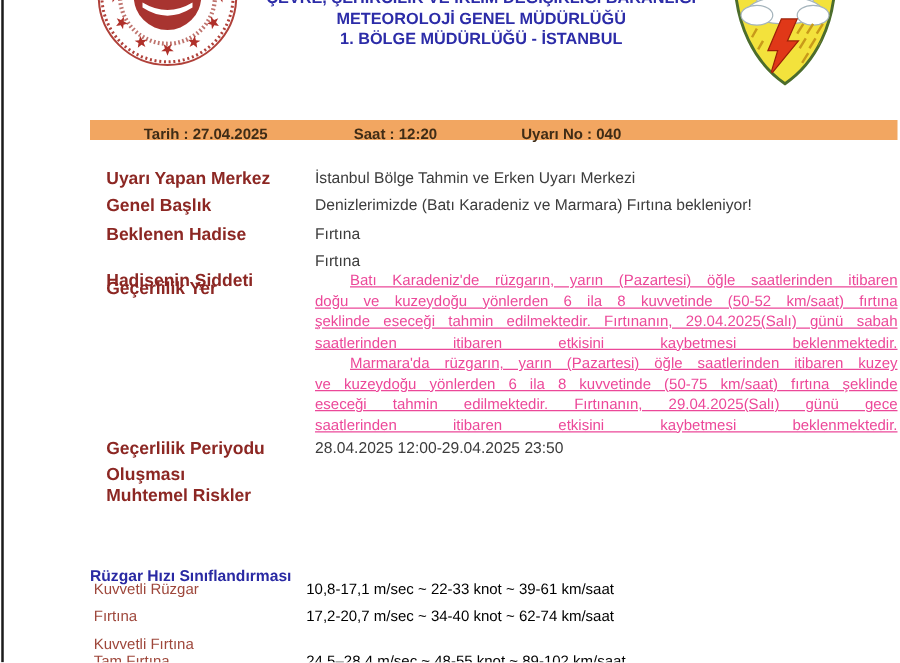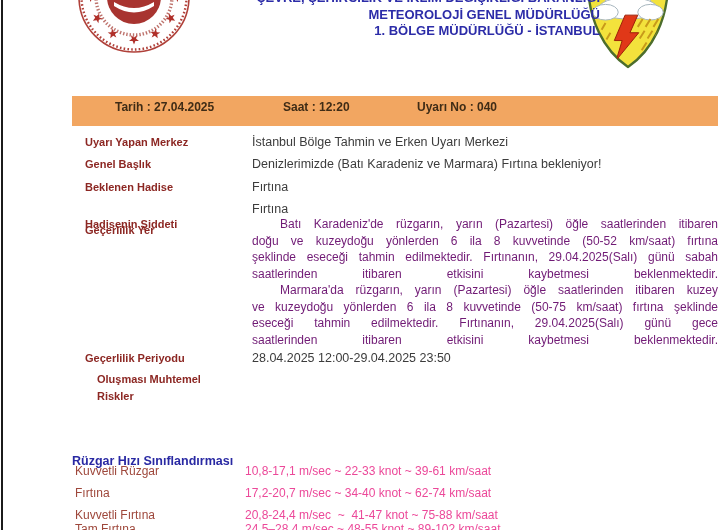--- a/index.html
+++ b/index.html
@@ -6,49 +6,49 @@
   html,body { background:#fff; }
   body { font-family:"Liberation Sans", sans-serif; }
   #page {
     position:relative; width:720px; height:530px; background:#ffffff;
     overflow:hidden;
   }
   
   .left-rule { position:absolute; left:1px; top:0; width:2px; height:530px; background:#1b1b1b; }
 
   
-  .header-block { position:absolute; left:170px; top:0; width:430px; text-align:right;
+  .header-block { position:absolute; left:170px; top:0; width:430px; text-align:center;
                   color:#2c2ca8; font-weight:bold; font-size:13px; line-height:16px; }
   .clip-line { height:7px; overflow:hidden; }
   .clip-line > div { margin-top:-10px; }
 
   .seal  { position:absolute; left:77px;  top:-60px; width:114px; height:114px; }
   .shield{ position:absolute; left:584px; top:-28px; width:88px;  height:98px; }
 
   
-  .info-bar { position:absolute; left:72px; top:96px; width:646px; height:30px; background:#f2a661; }
+  .info-bar { position:absolute; left:72px; top:96px; width:646px; height:16px; background:#f2a661; }
   .info-bar span { position:absolute; top:4px; font-size:12px; font-weight:bold; color:#3f2c16; white-space:pre; }
   .ib-date { left:43px; }  .ib-time { left:211px; }  .ib-no { left:345px; }
 
   
-  .flabel { position:absolute; left:85px; width:160px; font-size:11px; font-weight:bold;
+  .flabel { position:absolute; left:85px; width:160px; font-size:14px; font-weight:bold;
             color:#8c2723; line-height:17px; }
   .fvalue { position:absolute; left:252px; width:466px; font-size:12.5px; color:#3c3c3c;
             line-height:16px; white-space:pre; }
 
   
   .para-wrap { position:absolute; left:252px; top:216px; width:466px; font-size:12px;
-               line-height:16.5px; color:#701a75; }
+               line-height:16.5px; color:#ec4899;text-decoration:underline; }
   .pblock div { text-align:justify; text-align-last:justify; }
   .pblock div:first-child { padding-left:28px; }
 
   
   .wind-title { position:absolute; left:72px; top:454px; font-size:12.5px; font-weight:bold; color:#2929a3; }
   .wlabel { position:absolute; left:75px; font-size:12px; color:#9e473b;text-align:right; }
-  .wvalue { position:absolute; left:245px; font-size:12px; color:#ec4899; white-space:pre; }
+  .wvalue { position:absolute; left:245px; font-size:12px; color:#000000; white-space:pre; }
 </style>
 </head>
 <body>
 
 <div id="page">
   <div class="left-rule"></div>
 
   <svg class="seal" viewBox="0 0 114 114">
     <circle cx="57" cy="57" r="55" fill="#ffffff" stroke="#b0413a" stroke-width="1.6"></circle>
     <circle cx="57" cy="57" r="52.5" fill="none" stroke="#b0413a" stroke-width="2.4" stroke-dasharray="1.6 2.2"></circle>
@@ -141,28 +141,27 @@
         <div>Marmara'da rüzgarın, yarın (Pazartesi) öğle saatlerinden itibaren kuzey</div>
         <div>ve kuzeydoğu yönlerden 6 ila 8 kuvvetinde (50-75 km/saat) fırtına şeklinde</div>
         <div>eseceği tahmin edilmektedir. Fırtınanın, 29.04.2025(Salı) günü gece</div>
         <div>saatlerinden itibaren etkisini kaybetmesi beklenmektedir.</div>
       </div>
   </div>
 
   <div class="flabel" style="top:350px">Geçerlilik Periyodu</div>
   <div class="fvalue" style="top:350px">28.04.2025 12:00-29.04.2025 23:50</div>
 
-  <div class="flabel" style="top:371px; width:130px;margin-left:12px;">Oluşması Muhtemel Riskler</div>
+  <div class="flabel" style="top:371px; width:130px;">Oluşması Muhtemel Riskler</div>
 
   <div class="wind-title">Rüzgar Hızı Sınıflandırması</div>
 
   <div class="wlabel" style="top:464px">Kuvvetli Rüzgar</div>
   <div class="wvalue" style="top:464px">10,8-17,1 m/sec ~ 22-33 knot ~ 39-61 km/saat</div>
 
   <div class="wlabel" style="top:486px">Fırtına</div>
   <div class="wvalue" style="top:486px">17,2-20,7 m/sec ~ 34-40 knot ~ 62-74 km/saat</div>
 
   <div class="wlabel" style="top:508px">Kuvvetli Fırtına</div>
-  <div class="wvalue" style="top:508px">20,8-24,4 m/sec  ~  41-47 knot ~ 75-88 km/saat</div>
 
   <div class="wlabel" style="top:522px">Tam Fırtına</div>
   <div class="wvalue" style="top:522px">24,5–28,4 m/sec ~ 48-55 knot ~ 89-102 km/saat</div>
 </div>
 
 </body></html>

